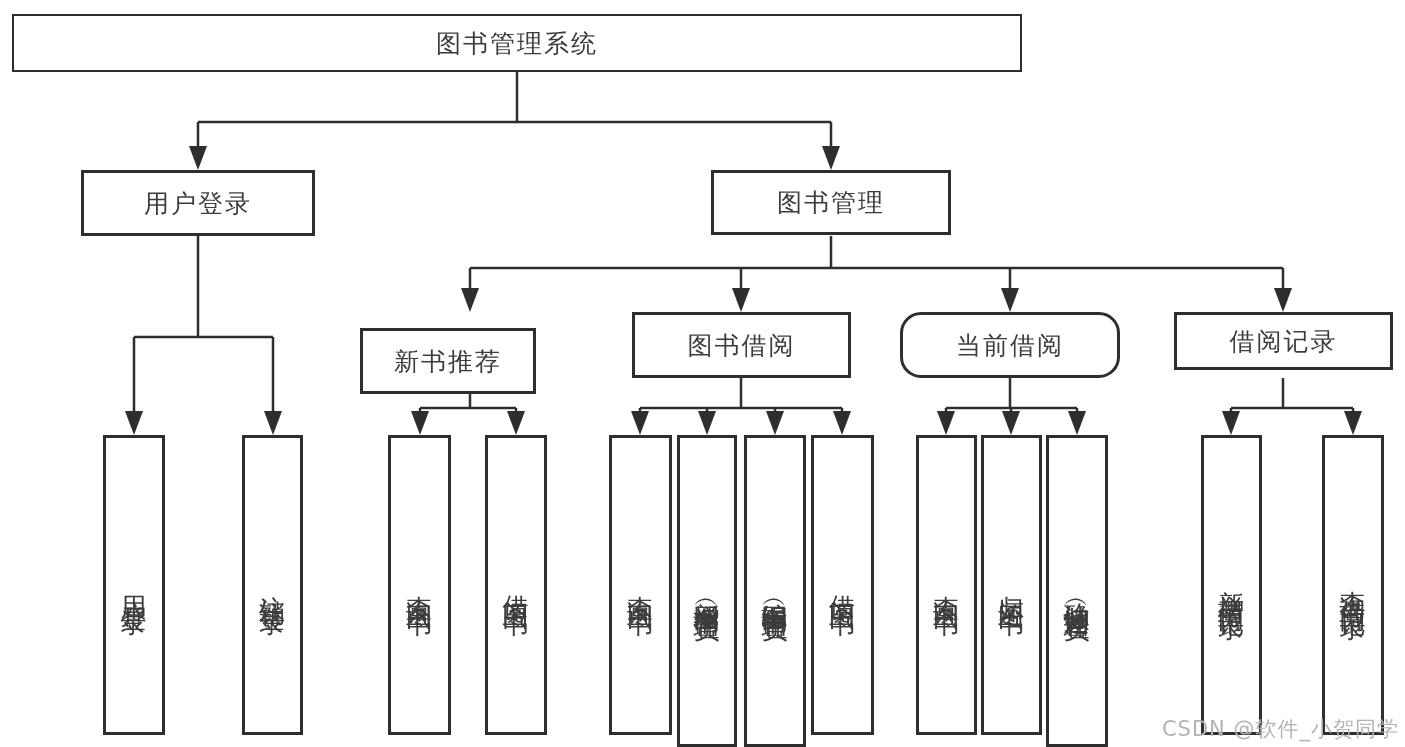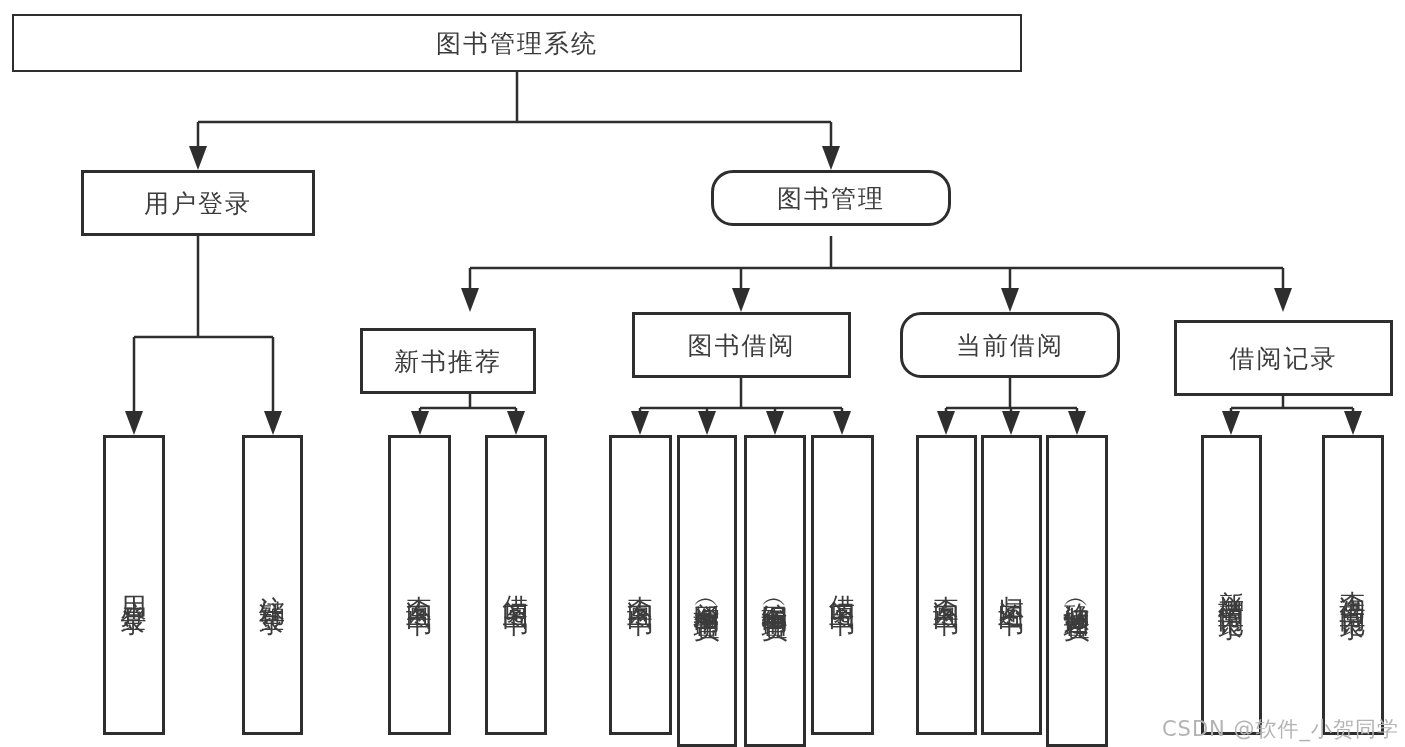--- a/index.html
+++ b/index.html
@@ -89,34 +89,34 @@
     </g>
   </svg>
 
   <div class="box root hbox" style="left:12px; top:14px; width:1010px; height:58px;">
     <span>图书管理系统</span>
   </div>
 
   <div class="box hbox" style="left:81px; top:170px; width:234px; height:66px;">
     <span>用户登录</span>
   </div>
-  <div class="box hbox" style="left:711px; top:170px; width:240px; height:56px;border-radius:22px;">
+  <div class="box hbox" style="left:711px; top:170px; width:240px; height:65px;">
     <span>图书管理</span>
   </div>
 
   <div class="box hbox" style="left:360px; top:296px; width:176px; height:66px;margin-top:32px;">
     <span>新书推荐</span>
   </div>
   <div class="box hbox" style="left:632px; top:312px; width:219px; height:66px;align-items:center;">
     <span>图书借阅</span>
   </div>
   <div class="box hbox" style="left:900px; top:312px; width:220px; height:66px;border-radius:21px;">
     <span>当前借阅</span>
   </div>
-  <div class="box hbox" style="left:1174px; top:320px; width:219px; height:76px;">
+  <div class="box hbox" style="left:1174px; top:312px; width:219px; height:58px;">
     <span>借阅记录</span>
   </div>
 
   <div class="box vbox" style="left:103px; top:435px; width:62px; height:300px;">
     <span>用户登录</span>
   </div>
   <div class="box vbox" style="left:242px; top:435px; width:61px; height:300px;">
     <span>注销登录</span>
   </div>
   <div class="box vbox" style="left:388px; top:435px; width:63px; height:300px;">

